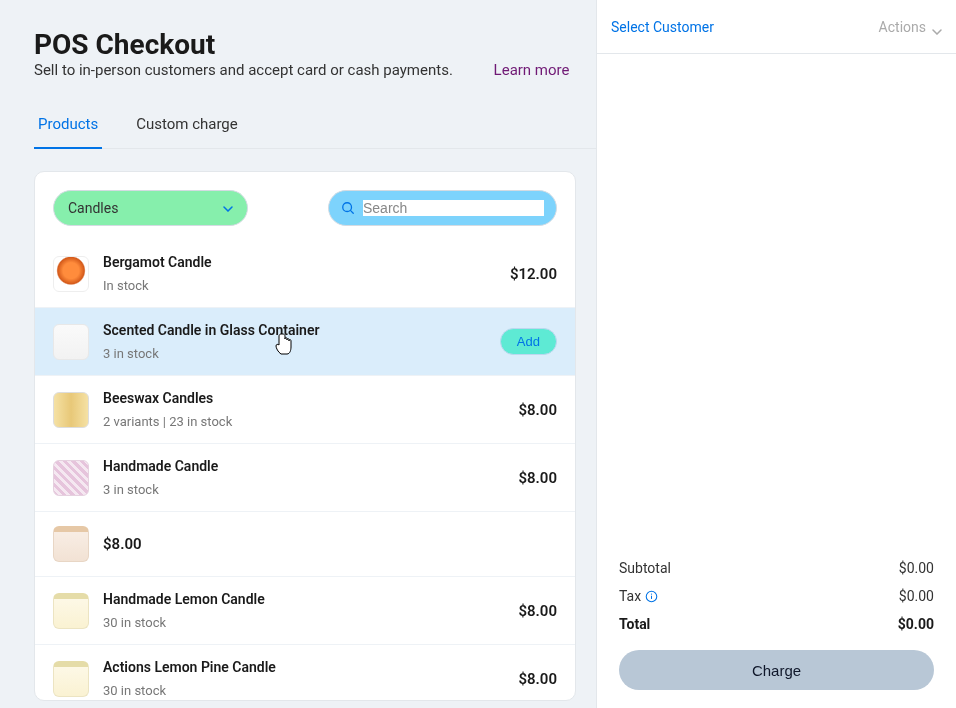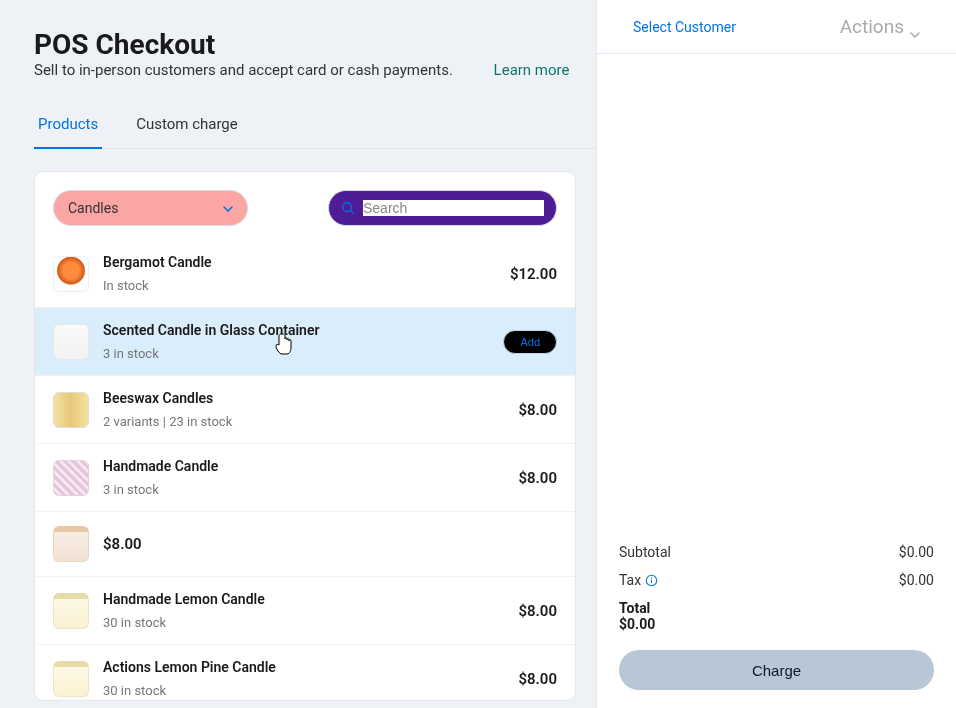--- a/index.html
+++ b/index.html
@@ -20,21 +20,21 @@
     font-size: 28px;
     font-weight: 700;
     color: #1a1a1a;
     margin-bottom: 0;
   }
   .page-subtitle {
     font-size: 15px;
     color: #333;
   }
   .learn-more {
-    color: #0f766e;
+    color: #701a75;
     cursor: pointer;
     padding-left: 37px;
   }
   .tabs {
     display: flex;
     gap: 30px;
     margin-top: 26px;
     border-bottom: 1px solid #e3e7eb;
   }
   .tab {
@@ -70,33 +70,33 @@
     height: 36px;
     border: 1px solid #d4dbe2;
     border-radius: 18px;
     display: flex;
     align-items: center;
     justify-content: space-between;
     padding: 0 14px;
     font-size: 14px;
     color: #333;
     cursor: pointer;
-    background: #fca5a5;
+    background: #86efac;
   }
   .chevron { color: #0073e6; font-size: 12px; }
   .search-wrap {
     flex: 1;
     height: 36px;
     border: 1px solid #d4dbe2;
     border-radius: 18px;
     display: flex;
     align-items: center;
     padding: 0 12px;
     gap: 8px;
-    background: #4c1d95;
+    background: #7dd3fc;
   }
   .search-icon { color: #0073e6; width: 14px; height: 14px; }
   .search-input {
     border: none;
     outline: none;
     font-size: 14px;
     flex: 1;
     color: #333;
   }
   .search-input::placeholder { color: #888; }
@@ -122,24 +122,24 @@
     width: 36px;
     height: 36px;
     border-radius: 6px;
     flex-shrink: 0;
   }
   .prod-info { flex: 1; }
   .prod-name { font-size: 14px; font-weight: 600; color: #1a1a1a; }
   .prod-stock { font-size: 13px; color: #777; margin-top: 8px; }
   .prod-price { font-size: 15px; font-weight: 600; color: #1a1a1a; }
   .add-btn {
-    background: #000000;
+    background: #5eead4;
     border: 1px solid #bdd7ef;
     color: #0073e6;
-    font-size: 11px;
+    font-size: 13px;
     font-weight: 500;
     padding: 5px 16px;
     border-radius: 16px;
     cursor: pointer;
   }
   
   .t0 { background: radial-gradient(circle at 50% 40%, #ff8c3c 30%, #d45a1a 50%, #fff 55%); border: 1px solid #eee; }
   .t1 { background: linear-gradient(#fafafa,#f2f2f2); border: 1px solid #e8e8e8; }
   .t2 { background: linear-gradient(90deg,#f5e1a4,#e8c878,#f5e1a4); border: 1px solid #ddd; }
   .t3 { background: repeating-linear-gradient(45deg,#e6c4dc,#e6c4dc 3px,#f5e8f1 3px,#f5e8f1 6px); border: 1px solid #e5d1df; border-radius: 6px; }
@@ -153,36 +153,36 @@
     border-left: 1px solid #e3e7eb;
     display: flex;
     flex-direction: column;
   }
   .right-header {
     height: 54px;
     border-bottom: 1px solid #e3e7eb;
     display: flex;
     align-items: center;
     justify-content: space-between;
-    padding: 0 36px;
+    padding: 0 14px;
   }
   .select-customer { color: #0073e6; font-size: 14px; cursor: pointer; }
-  .actions-dd { color: #aaa; font-size: 19px; display: flex; align-items: flex-end; gap: 6px; cursor: pointer; }
+  .actions-dd { color: #aaa; font-size: 14px; display: flex; align-items: flex-end; gap: 6px; cursor: pointer; }
   .right-body { flex: 1; }
   .totals {
     padding: 0 22px 18px 22px;
   }
   .tot-row {
     display: flex;
     justify-content: space-between;
     font-size: 14px;
     color: #333;
     padding: 6px 0;
   }
-  .tot-row.total { font-weight: 700; color: #1a1a1a; flex-direction: column; }
+  .tot-row.total { font-weight: 700; color: #1a1a1a; }
   .tax-label { display: flex; align-items: center; gap: 4px; }
   .info-icon { width: 13px; height: 13px; color: #0073e6; }
   .charge-btn {
     width: 100%;
     height: 40px;
     background: #b8c7d6;
     color: #0f172a;
     border: none;
     border-radius: 20px;
     font-size: 15px;

